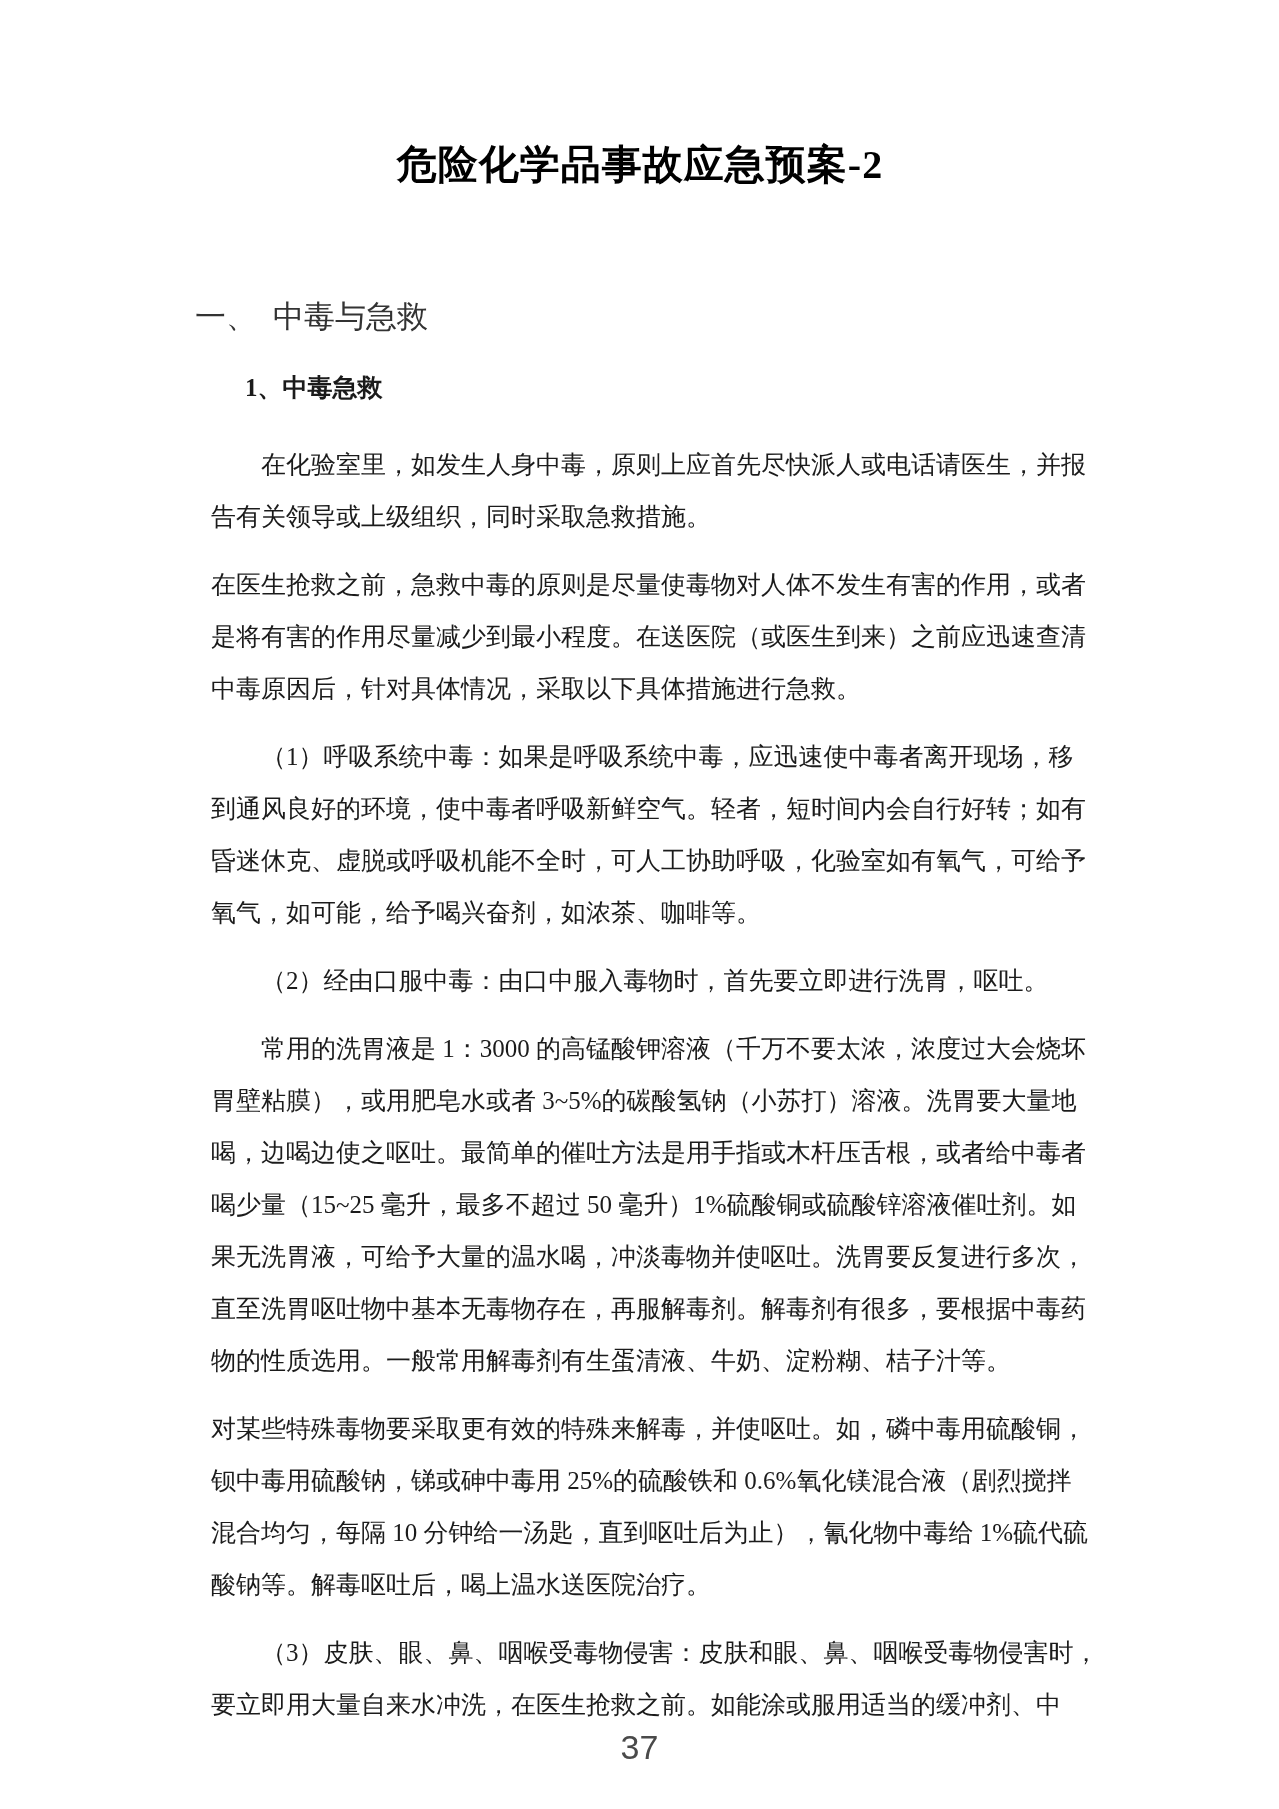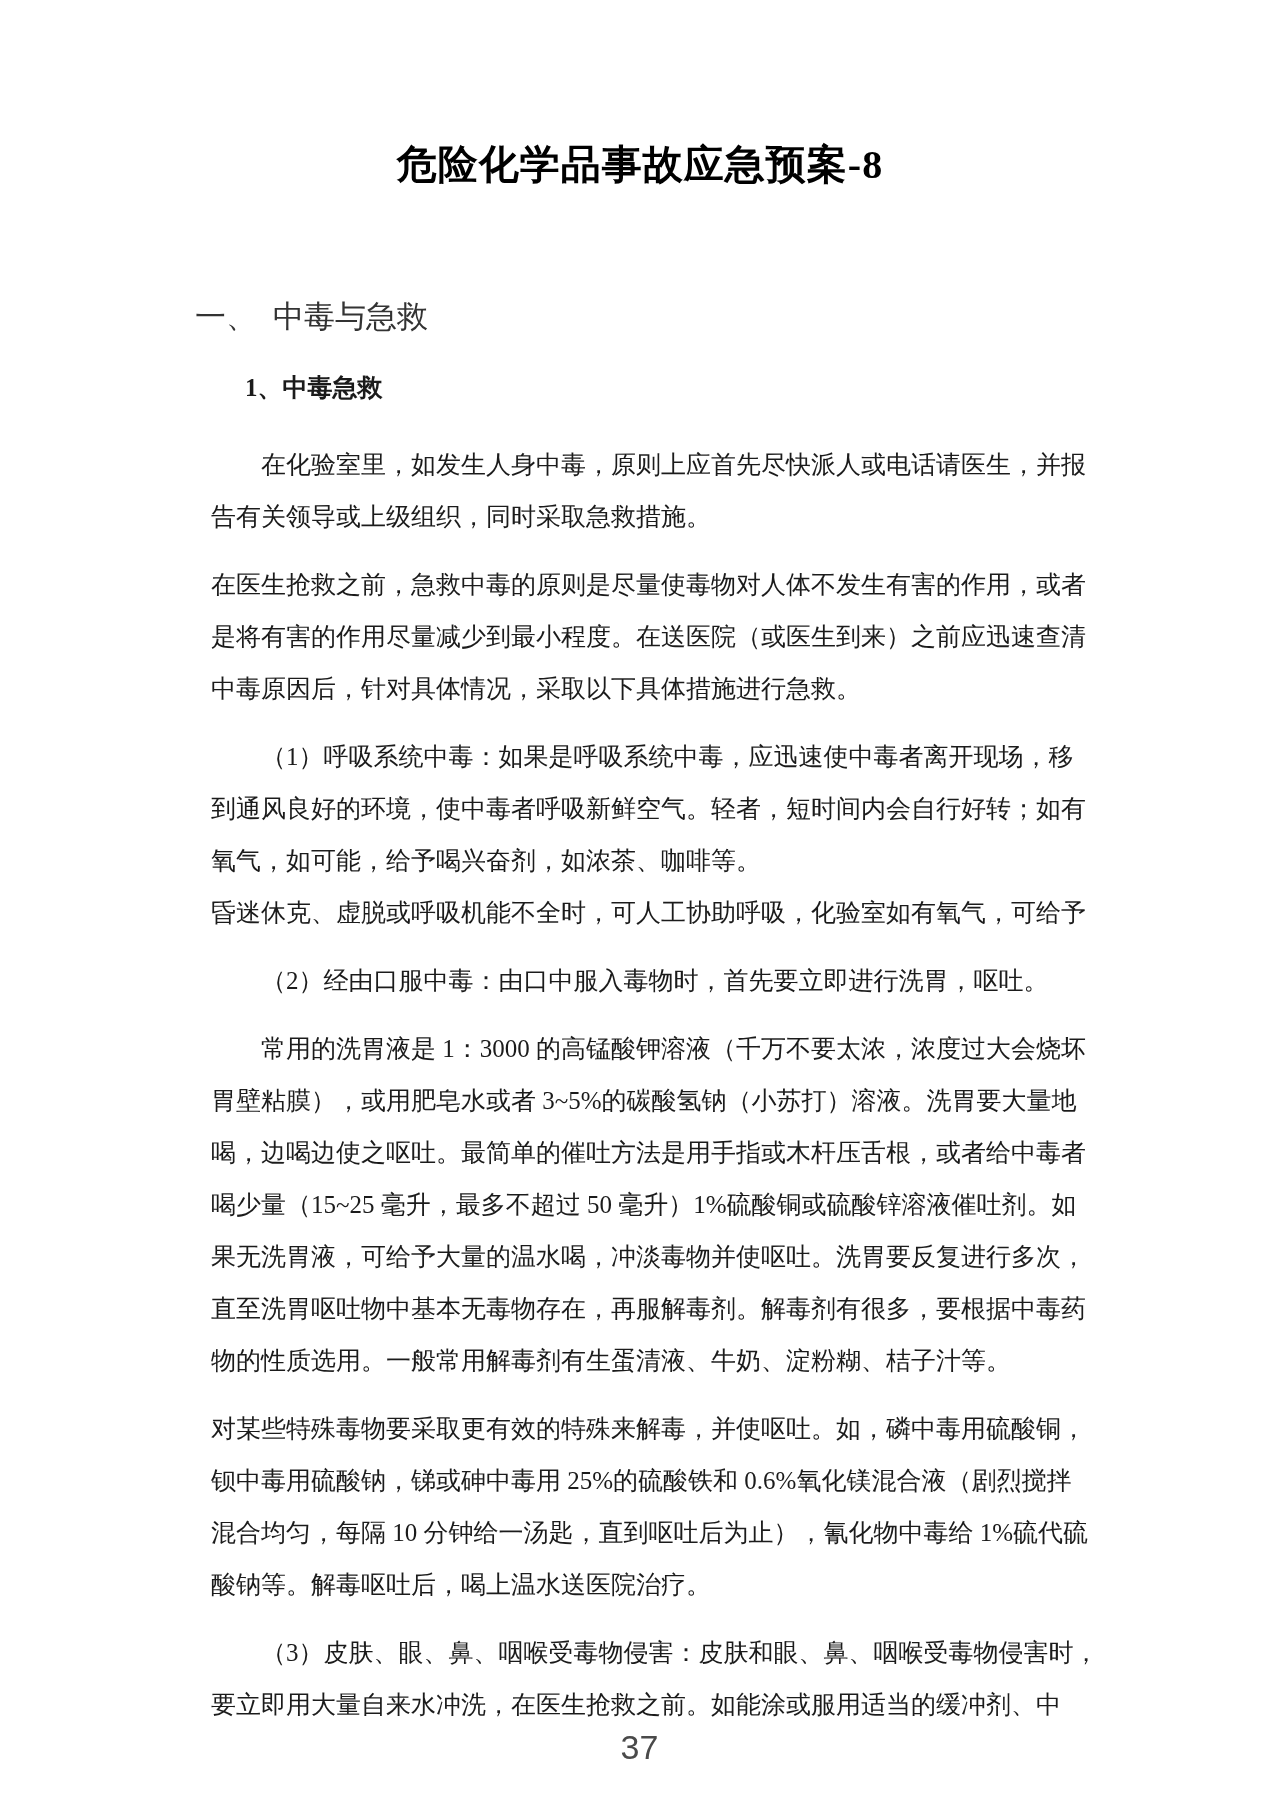--- a/index.html
+++ b/index.html
@@ -76,43 +76,43 @@
     font-size: 34px;
     color: #4a4a4a;
   }
 </style>
 </head>
 <body>
 
 <div class="page">
   <div class="content">
 
-    <h1 class="doc-title">危险化学品事故应急预案-8</h1>
+    <h1 class="doc-title">危险化学品事故应急预案-2</h1>
 
     <h2 class="section-heading">
       <span class="prefix">一、</span><span>中毒与急救</span>
     </h2>
 
     <h3 class="subsection-heading">1、中毒急救</h3>
 
     <div class="doc-body">
         <p class="para indent">
           <span class="line">在化验室里，如发生人身中毒，原则上应首先尽快派人或电话请医生，并报</span>
           <span class="line">告有关领导或上级组织，同时采取急救措施。</span>
         </p>
         <p class="para">
           <span class="line">在医生抢救之前，急救中毒的原则是尽量使毒物对人体不发生有害的作用，或者</span>
           <span class="line">是将有害的作用尽量减少到最小程度。在送医院（或医生到来）之前应迅速查清</span>
           <span class="line">中毒原因后，针对具体情况，采取以下具体措施进行急救。</span>
         </p>
         <p class="para indent">
           <span class="line">（1）呼吸系统中毒：如果是呼吸系统中毒，应迅速使中毒者离开现场，移</span>
           <span class="line">到通风良好的环境，使中毒者呼吸新鲜空气。轻者，短时间内会自行好转；如有</span>
+          <span class="line">昏迷休克、虚脱或呼吸机能不全时，可人工协助呼吸，化验室如有氧气，可给予</span>
           <span class="line">氧气，如可能，给予喝兴奋剂，如浓茶、咖啡等。</span>
-          <span class="line">昏迷休克、虚脱或呼吸机能不全时，可人工协助呼吸，化验室如有氧气，可给予</span>
         </p>
         <p class="para indent">
           <span class="line">（2）经由口服中毒：由口中服入毒物时，首先要立即进行洗胃，呕吐。</span>
         </p>
         <p class="para indent">
           <span class="line">常用的洗胃液是 1：3000 的高锰酸钾溶液（千万不要太浓，浓度过大会烧坏</span>
           <span class="line">胃壁粘膜），或用肥皂水或者 3~5%的碳酸氢钠（小苏打）溶液。洗胃要大量地</span>
           <span class="line">喝，边喝边使之呕吐。最简单的催吐方法是用手指或木杆压舌根，或者给中毒者</span>
           <span class="line">喝少量（15~25 毫升，最多不超过 50 毫升）1%硫酸铜或硫酸锌溶液催吐剂。如</span>
           <span class="line">果无洗胃液，可给予大量的温水喝，冲淡毒物并使呕吐。洗胃要反复进行多次，</span>

